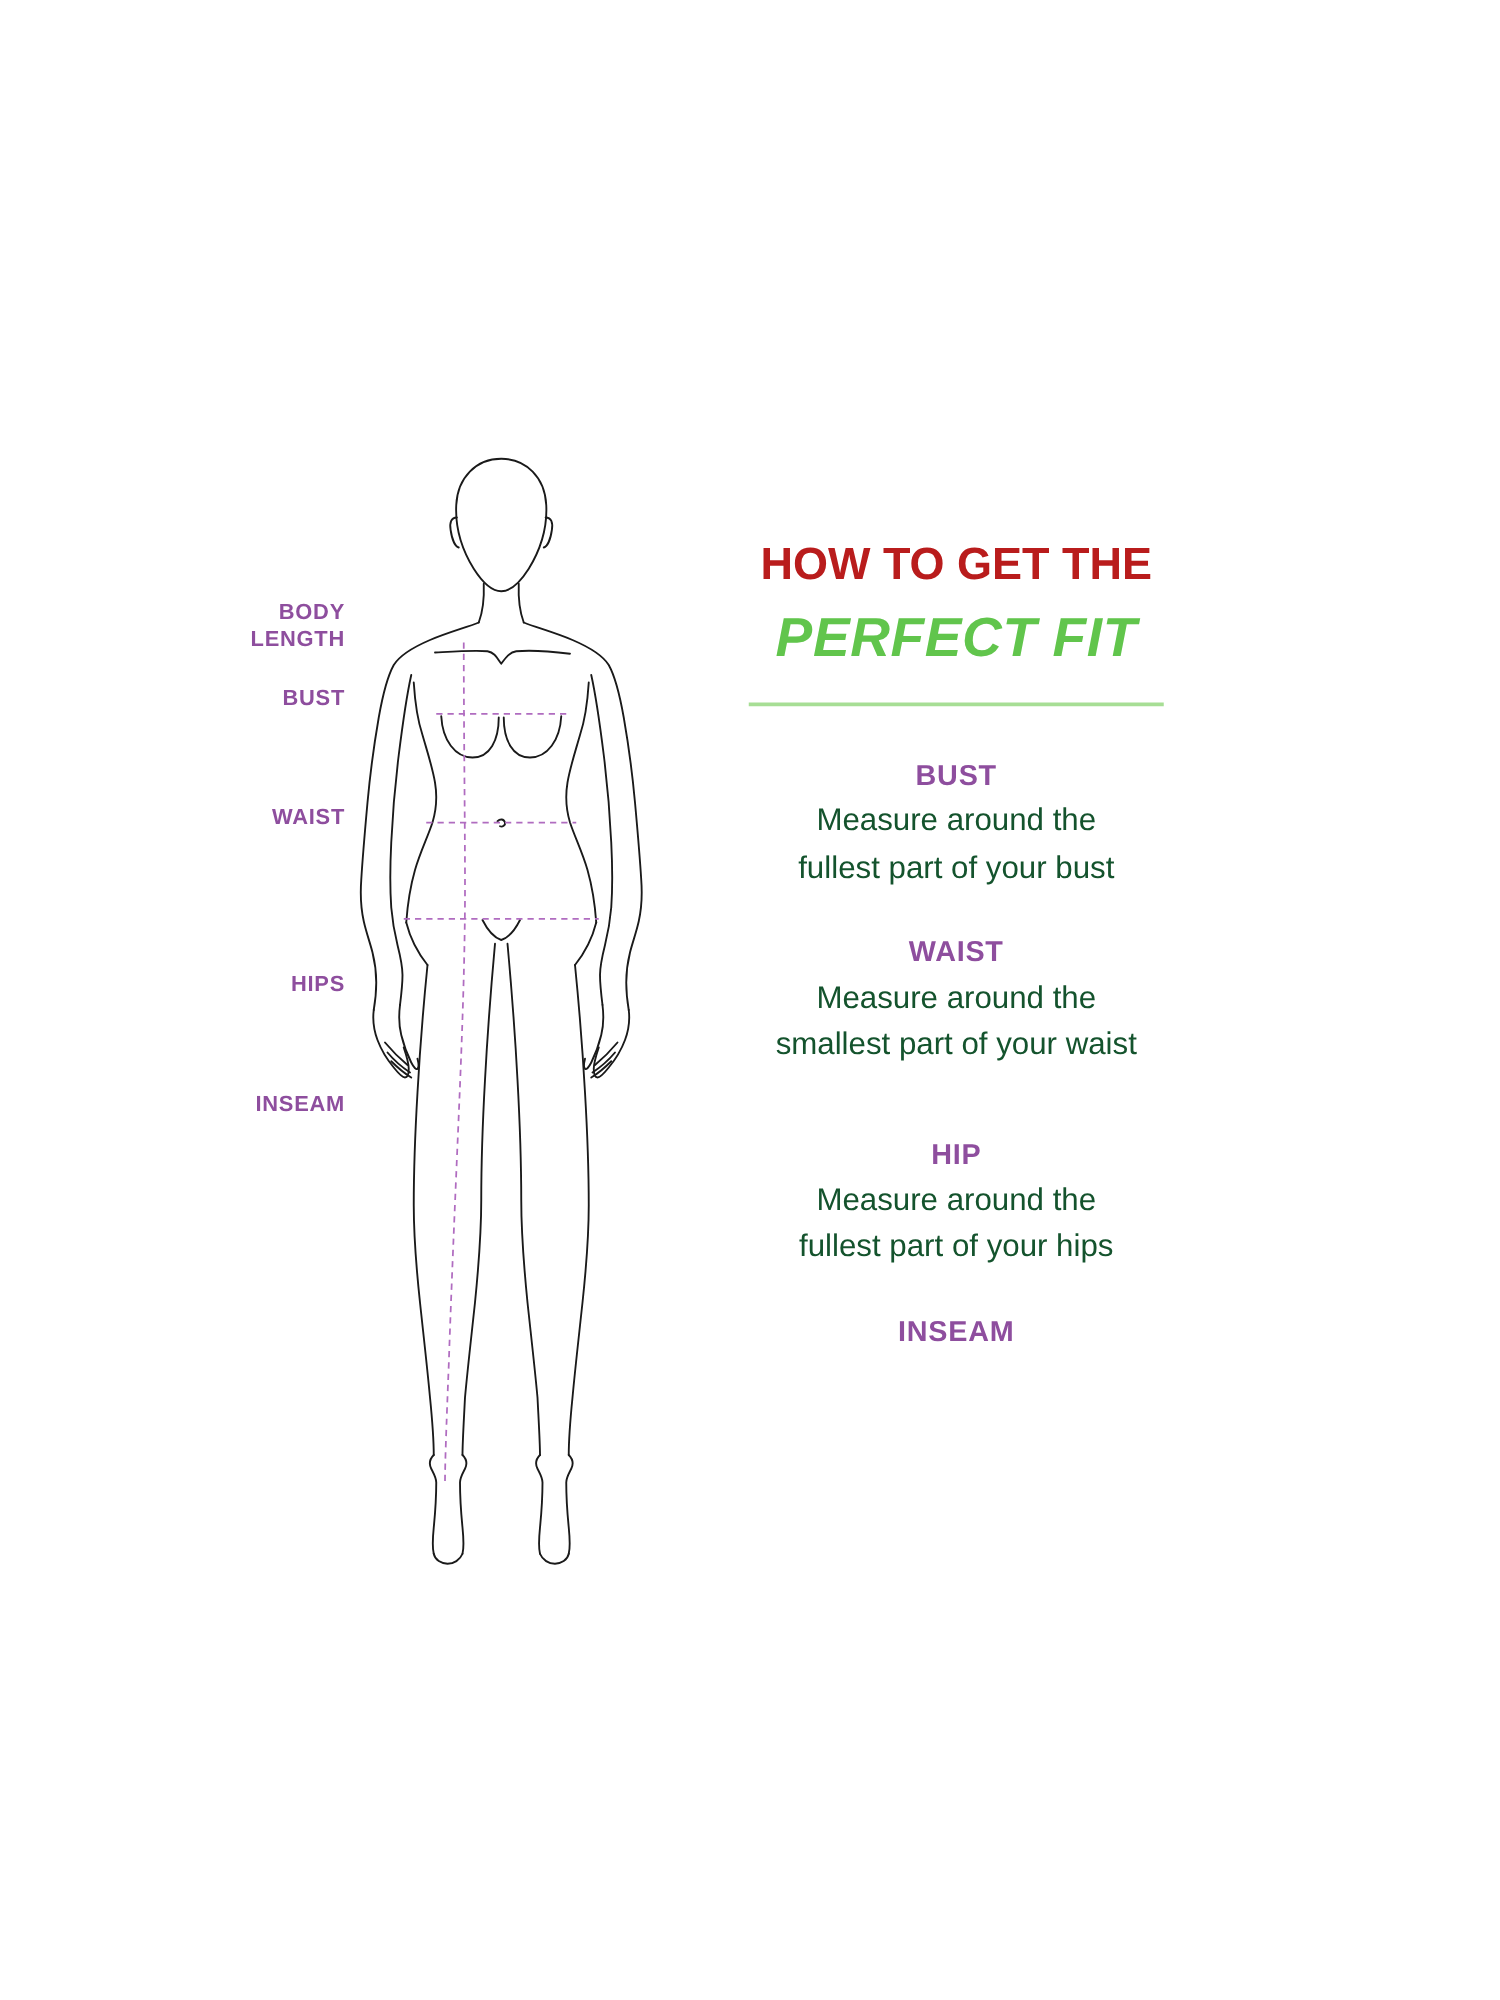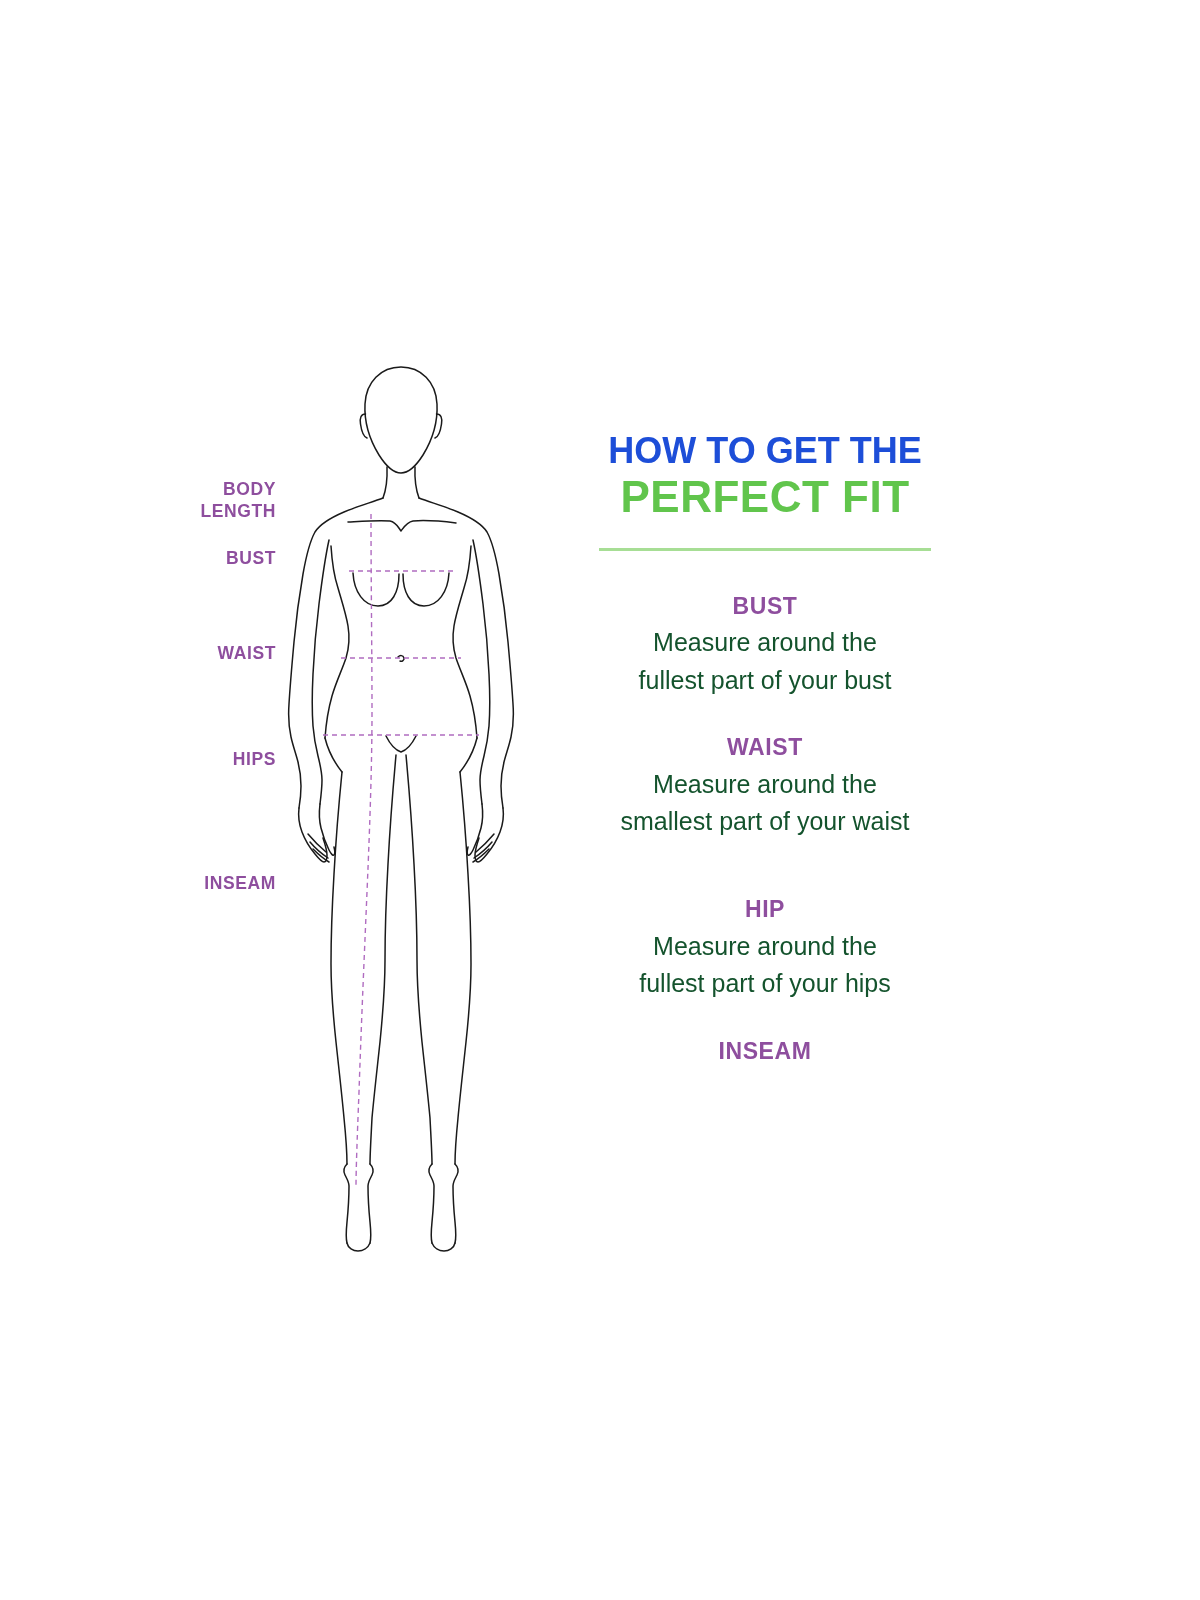--- a/index.html
+++ b/index.html
@@ -48,54 +48,55 @@
     letter-spacing: 0.6px;
     text-align: right;
     line-height: 1.25;
     white-space: pre-line;
     width: 180px;
     right: 0;
   }
   #label-body-length { top: 479px; width: 180px; left: 96px; }
   #label-bust        { top: 548px; width: 180px; left: 96px; }
   #label-waist       { top: 643px; width: 180px; left: 96px; }
-  #label-hips        { top: 749px; width: 180px; left: 96px; }
+  #label-hips        { top: 777px; width: 180px; left: 96px; }
   #label-inseam      { top: 873px; width: 180px; left: 96px; }
 
   
   #info-panel {
     position: absolute;
     left: 575px;
     top: 432px;
     width: 380px;
     text-align: center;
   }
 
   #headline {
     text-align: center;
     line-height: 1.0;
   }
   .head-line1 {
     display: block;
-    color: #1d4ed8;
+    color: #b91c1c;
     font-family: "Liberation Sans", sans-serif;
     font-weight: bold;
     font-size: 36px;
     letter-spacing: 0px;
     line-height: 1.06;
   }
   .head-line2 {
     display: block;
     color: #61c54c;
     font-family: "Liberation Sans", sans-serif;
     font-weight: bold;
     font-size: 44px;
     letter-spacing: 0.5px;
     line-height: 1.06;
-    margin-top: 4px;
+    margin-top: 18px;
+    font-style: italic;
   }
 
   #divider {
     width: 332px;
     height: 3px;
     background: #a7de95;
     margin: 27px auto 0 auto;
     border: 0;
   }
 

